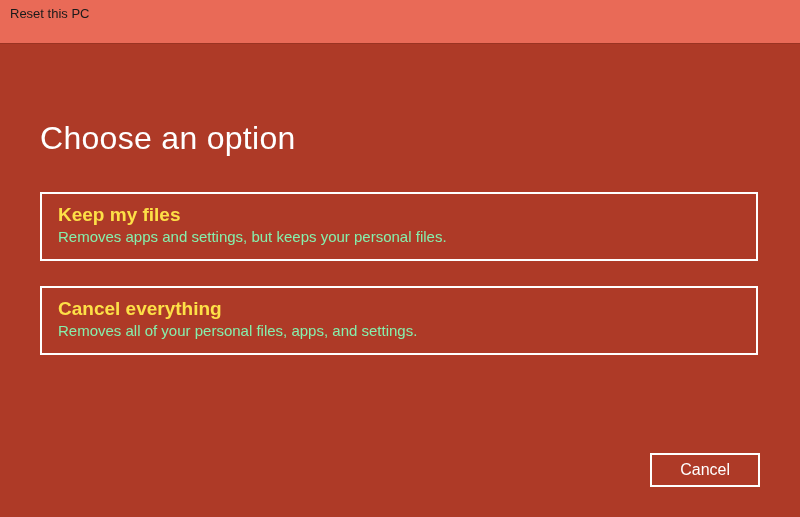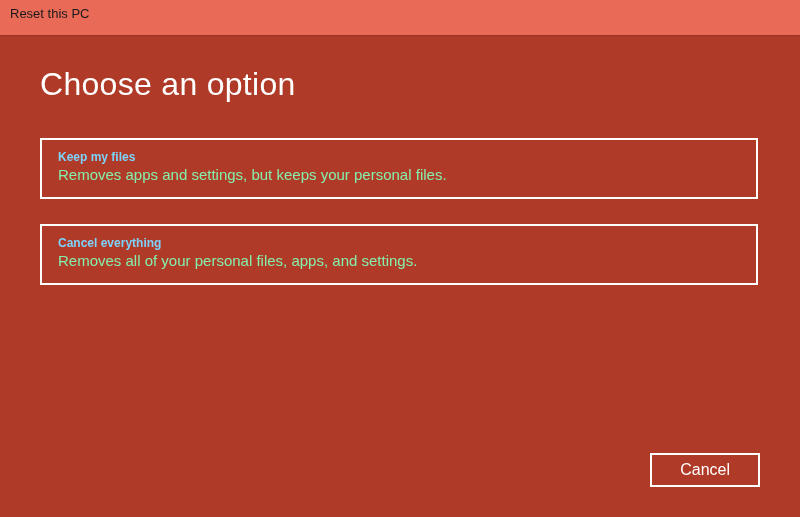--- a/index.html
+++ b/index.html
@@ -9,51 +9,52 @@
       font-family: "Segoe UI", Tahoma, Geneva, Verdana, sans-serif;
     }
     body {
       width: 800px;
       height: 517px;
       background: #ae3a27;
       overflow: hidden;
     }
     .titlebar {
       background: #e96a57;
-      height: 36px;
+      height: 44px;
       padding: 4px 10px;
       border-bottom: 1px solid #9a3322;
     }
     .titlebar-text {
       color: #1a1a1a;
       font-size: 13px;
       font-weight: 400;
     }
     .content {
       padding: 30px 40px 0 40px;
       color: #ffffff;
     }
     .heading {
       font-size: 32px;
       font-weight: 300;
       margin-bottom: 35px;
       letter-spacing: 0.3px;
+      margin-top: 46px;
     }
     .option-box {
       border: 2px solid #ffffff;
       padding: 10px 16px 14px 16px;
       margin-bottom: 25px;
       cursor: pointer;
       width: 718px;
     }
     .option-title {
-      font-size: 12px;
+      font-size: 19px;
       font-weight: 600;
       margin-bottom: 2px;
-      color: #7dd3fc;
+      color: #fde047;
     }
     .option-desc {
       font-size: 15px;
       font-weight: 300;
       color: #86efac;
     }
     .footer {
       position: absolute;
       bottom: 30px;
       right: 40px;

